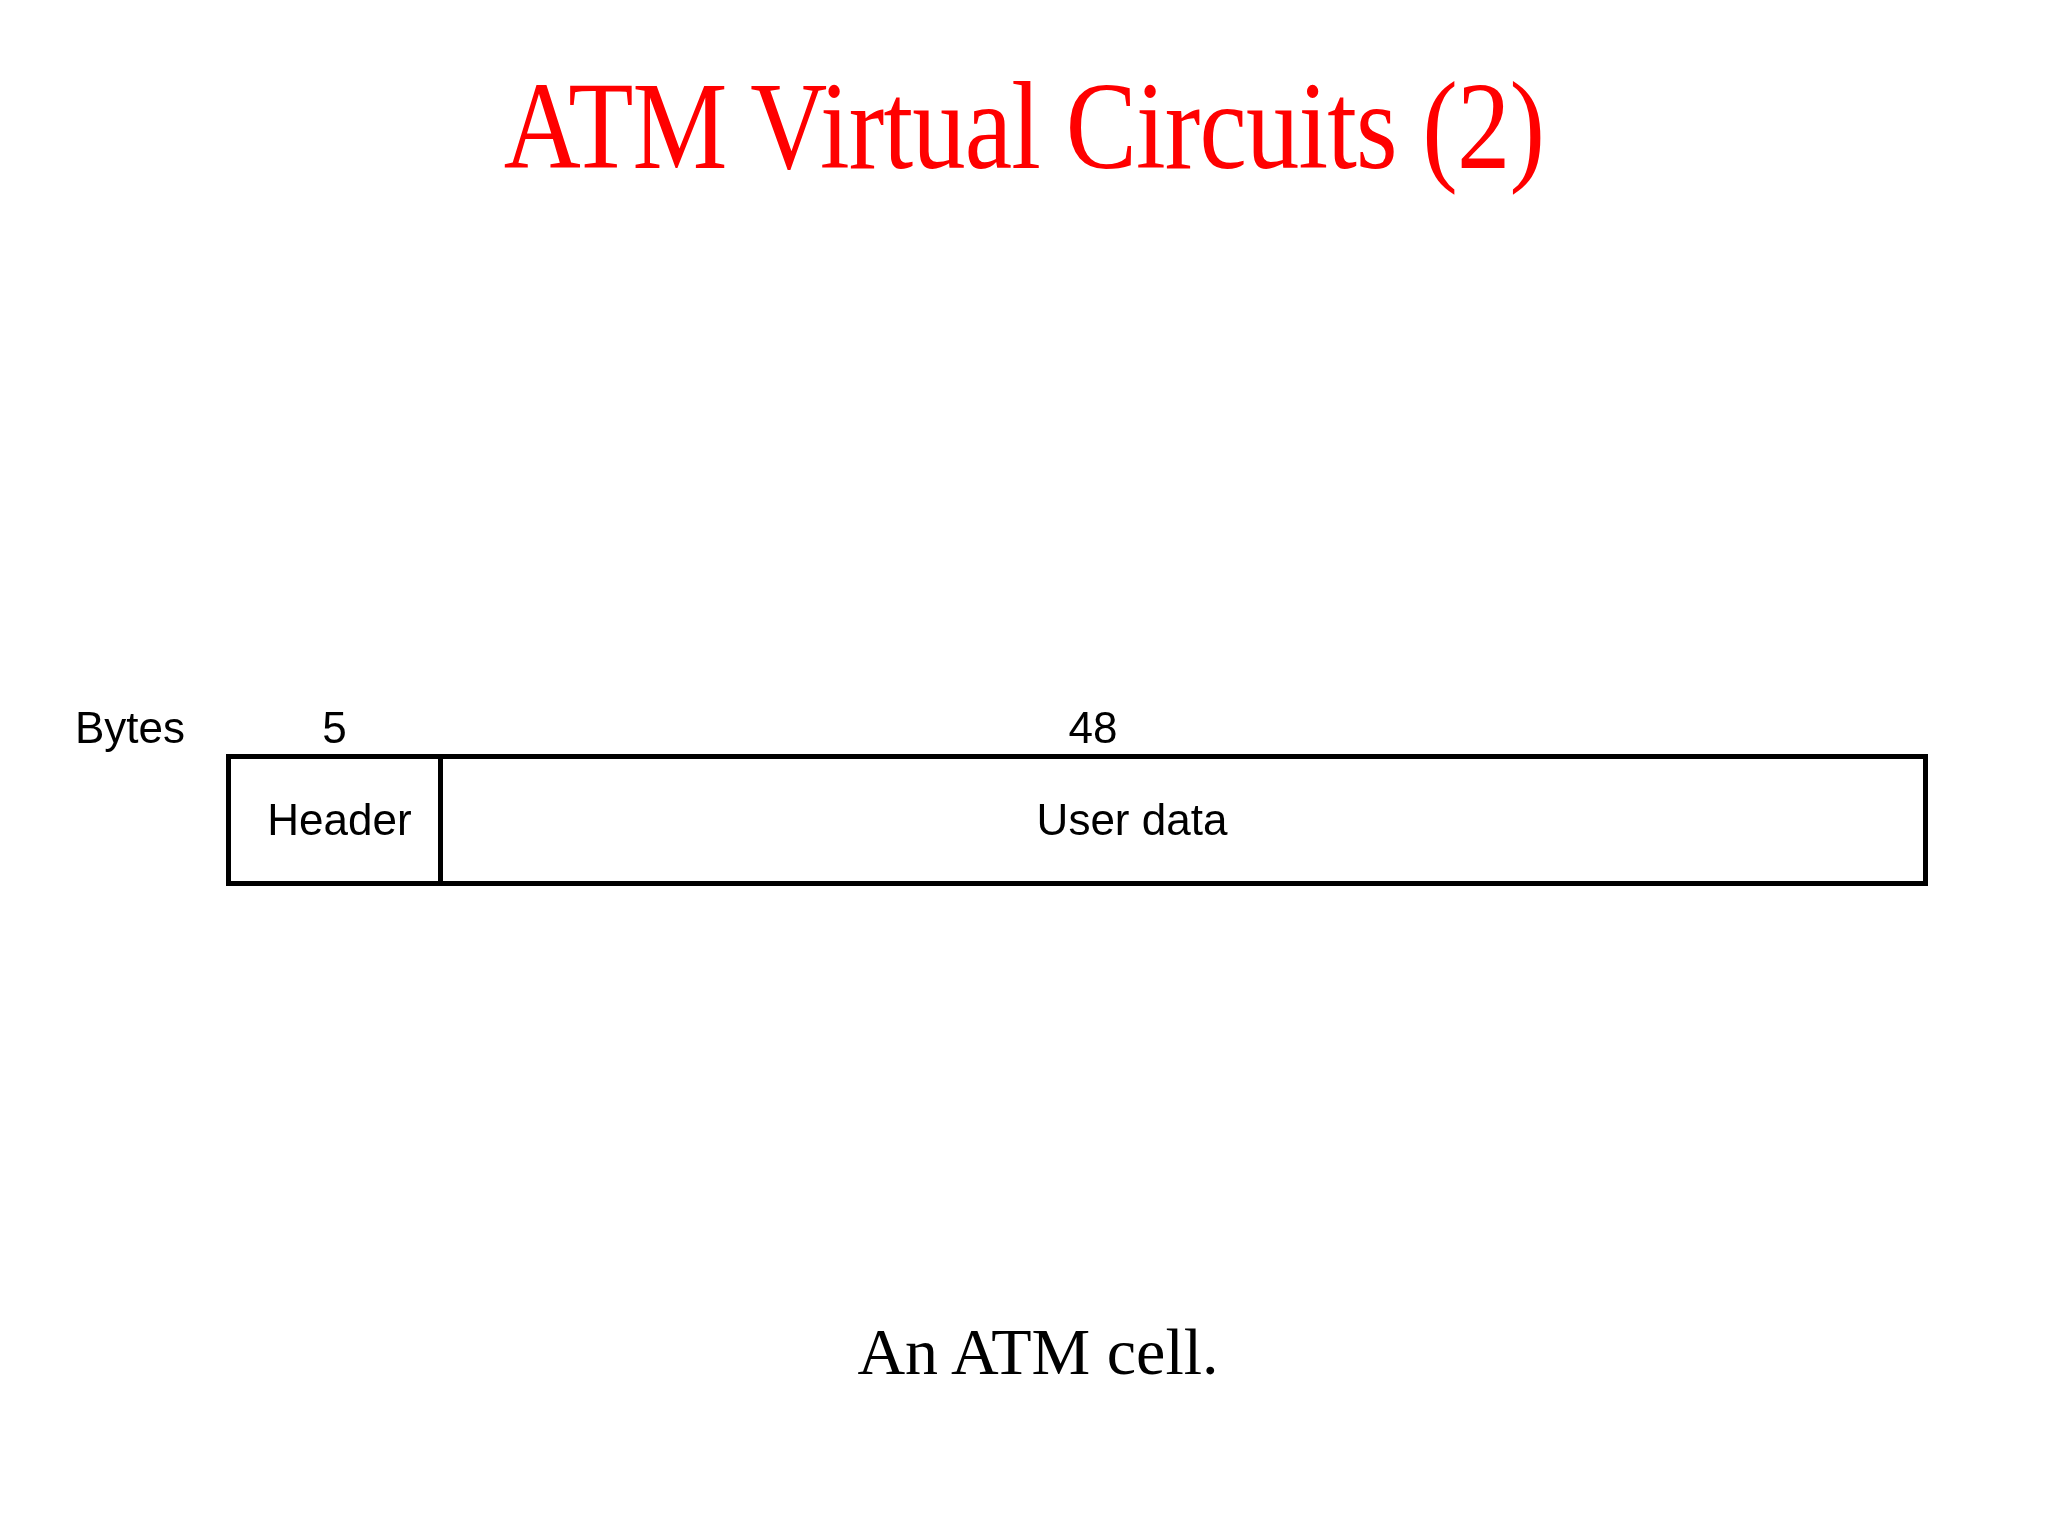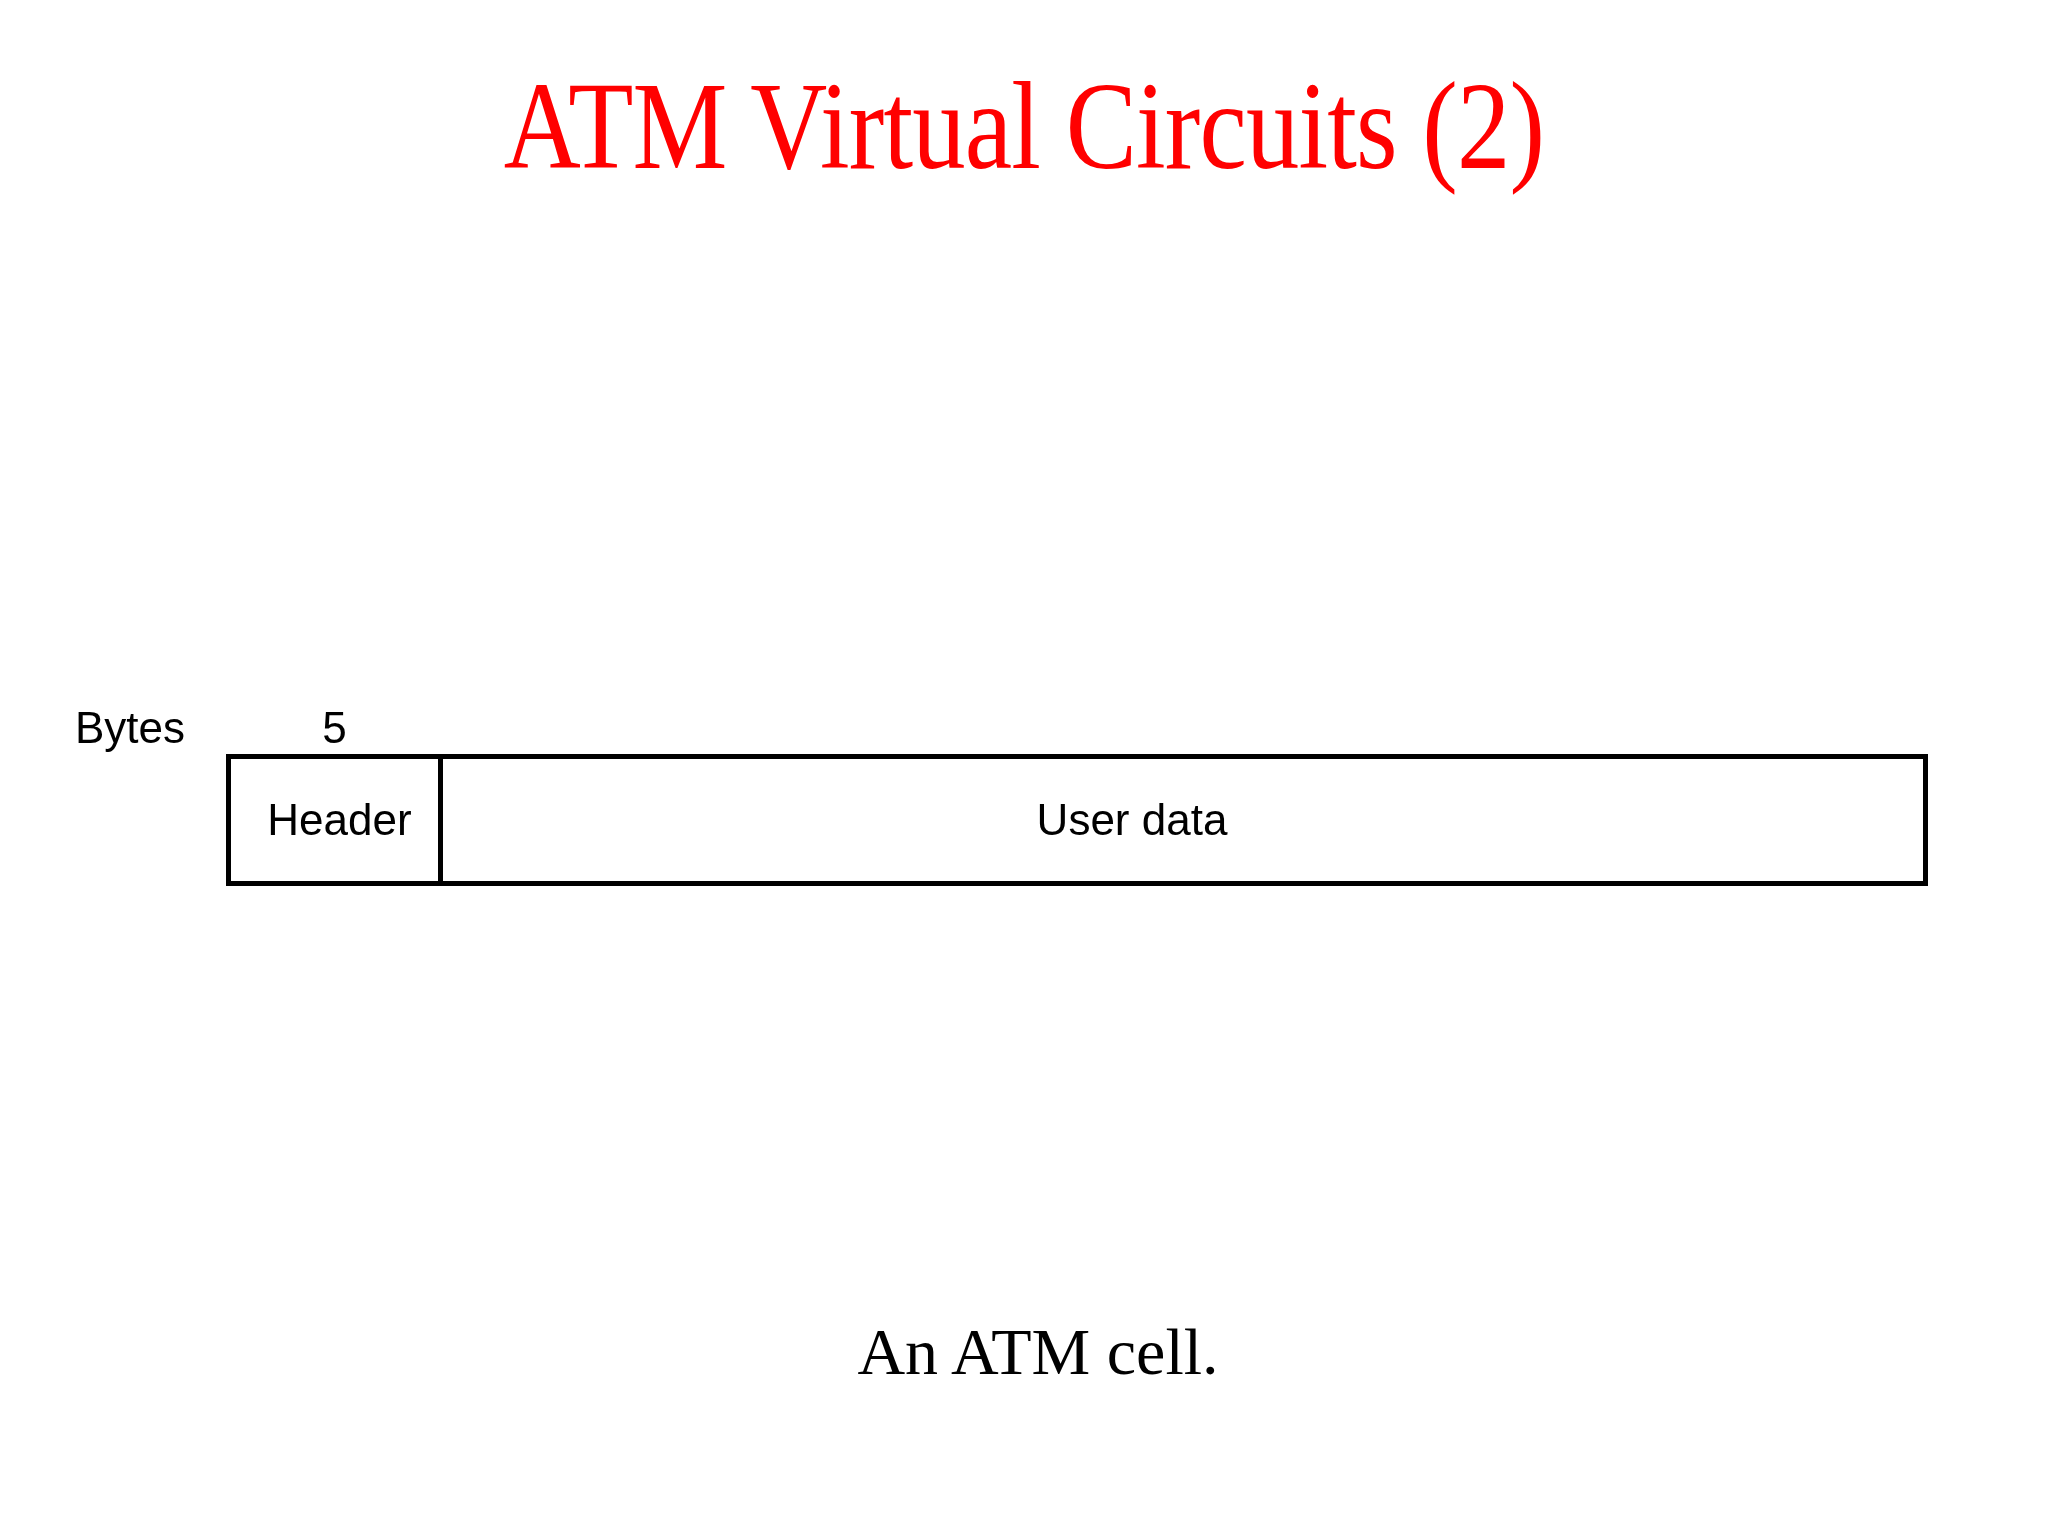--- a/index.html
+++ b/index.html
@@ -139,20 +139,21 @@
 <div id="slide">
 
   <div id="slide-title">ATM Virtual Circuits (2)</div>
 
   <div id="cell-diagram">
 
     <div class="size-label" id="bytes-label">Bytes</div>
 
     <div class="size-label" id="header-size-label">5</div>
 
+    <div class="size-label" id="payload-size-label">48</div>
 
     <div id="cell-box">
       <div class="cell-field" id="header-field">Header</div>
       <div class="cell-field" id="payload-field">User data</div>
     </div>
 
   </div>
 
   <div id="slide-caption">An ATM cell.</div>
 

